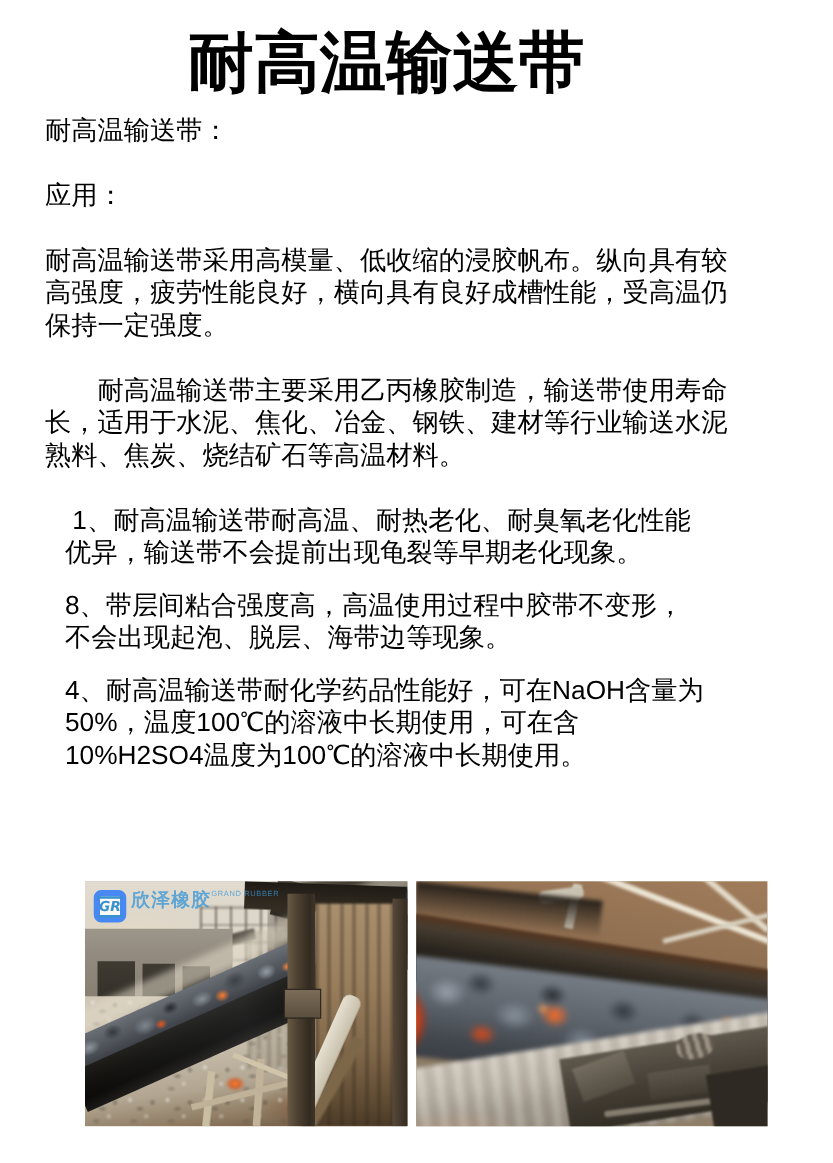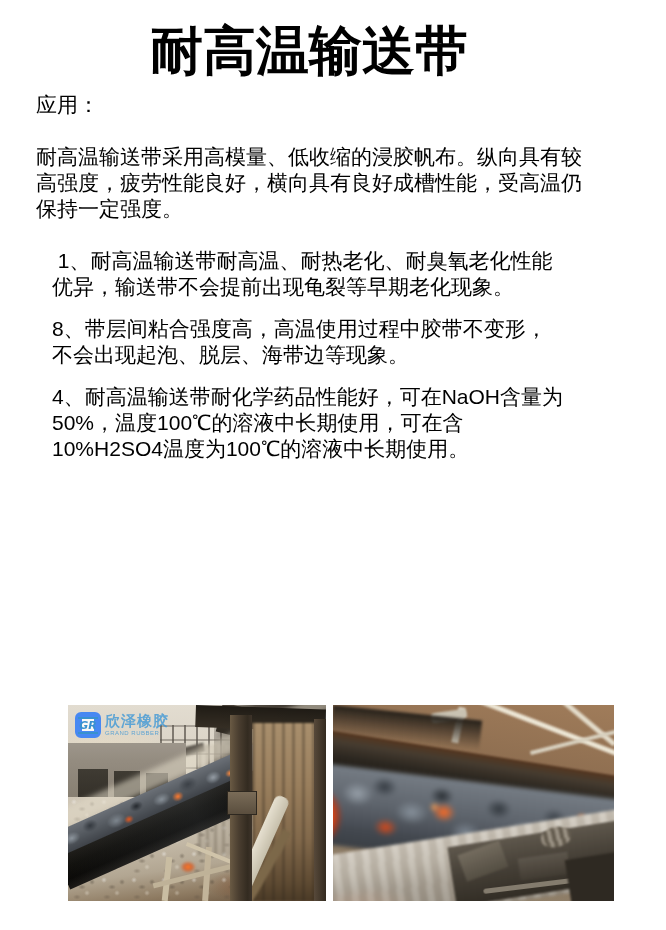--- a/index.html
+++ b/index.html
@@ -121,26 +121,26 @@
     background:linear-gradient(90deg,#e6e0d0,#c6bfab); filter:blur(.6px); }
   .pl-right-edge { right:0; top:14px; width:12px; height:182px;
     background:linear-gradient(90deg,#57493a,#342b20); }
   .pl-post { left:162px; top:10px; width:22px; height:186px;
     background:linear-gradient(90deg,#6a5a44 0%,#4a3e30 40%,#332b20 80%,#3e342a 100%); }
   .pl-post-box { left:159px; top:86px; width:28px; height:22px;
     background:linear-gradient(180deg,#7a6c58,#5a4e3e); border:1px solid #2e2820; }
 
   .pl-logo { left:7px; top:7px; display:flex; align-items:flex-start; gap:4px; opacity:.92; }
   .logo-box { position:static !important; width:26px; height:26px; box-sizing:border-box;
-    border:7px solid #3b82f6; border-radius:6px; background:rgba(255,255,255,.9);
+    border:5px solid #3b82f6; border-radius:6px; background:rgba(255,255,255,.9);
     display:flex; align-items:center; justify-content:center; }
   .logo-gr { color:#2b8ccf; border-top:2px solid #2b8ccf; border-bottom:2px solid #2b8ccf;
     font-size:11px; line-height:13px; font-weight:bold; font-style:italic; padding:0 1px;
     font-family:"DejaVu Sans", sans-serif; }
-  .logo-text { position:static !important; display:flex; flex-direction:column; }
+  .logo-text { position:static !important; display:flex; flex-direction:row; }
   .logo-cn { position:static !important; font-size:15px; line-height:17px; font-weight:bold;
     color:#3d97d6; letter-spacing:1px; opacity:.85; }
   .logo-en { position:static !important; font-size:6px; line-height:8px; color:#3d97d6;
     letter-spacing:.5px; opacity:.85; }
 
   
   .pr-bg { left:0; top:0; width:100%; height:100%;
     background:linear-gradient(190deg,#a07c5a 0%,#8f6f51 30%,#7d654c 55%,#8d7c66 80%,#97876f 100%); }
   .pr-line1 { left:118px; top:16px; width:175px; height:5px; transform:rotate(21deg); background:#ece5d4; filter:blur(1.2px); }
   .pr-line2 { left:158px; top:-8px; width:140px; height:5px; transform:rotate(40deg); background:#e2dac8; filter:blur(1.2px); }
@@ -194,22 +194,24 @@
     background:#2e2922; filter:blur(1px); }
 </style>
 </head>
 <body>
 
 <div class="page">
 
   <h1 class="title">耐高温输送带</h1>
 
   <div class="content">
+    <p>耐高温输送带：</p>
     <p>应用：</p>
     <p>耐高温输送带采用高模量、低收缩的浸胶帆布。纵向具有较高强度，疲劳性能良好，横向具有良好成槽性能，受高温仍保持一定强度。</p>
+    <p class="indent">耐高温输送带主要采用乙丙橡胶制造，输送带使用寿命长，适用于水泥、焦化、冶金、钢铁、建材等行业输送水泥熟料、焦炭、烧结矿石等高温材料。</p>
     <p class="feature"> 1、耐高温输送带耐高温、耐热老化、耐臭氧老化性能优异，输送带不会提前出现龟裂等早期老化现象。</p>
     <p class="feature">8、带层间粘合强度高，高温使用过程中胶带不变形，不会出现起泡、脱层、海带边等现象。</p>
     <p class="feature">4、耐高温输送带耐化学药品性能好，可在NaOH含量为50%，温度100℃的溶液中长期使用，可在含10%H2SO4温度为100℃的溶液中长期使用。</p>
   </div>
 
   <div class="photo photo-left">
     <div class="pl-sky"></div>
     <div class="pl-scaffold"></div>
     <div class="pl-far-conveyor"></div>
     <div class="pl-building"></div>

